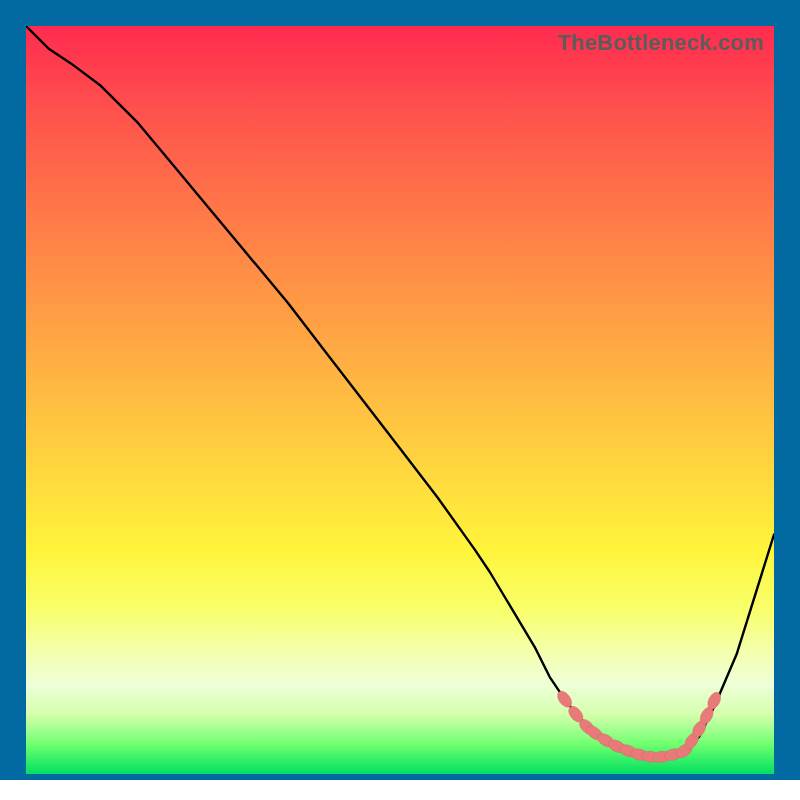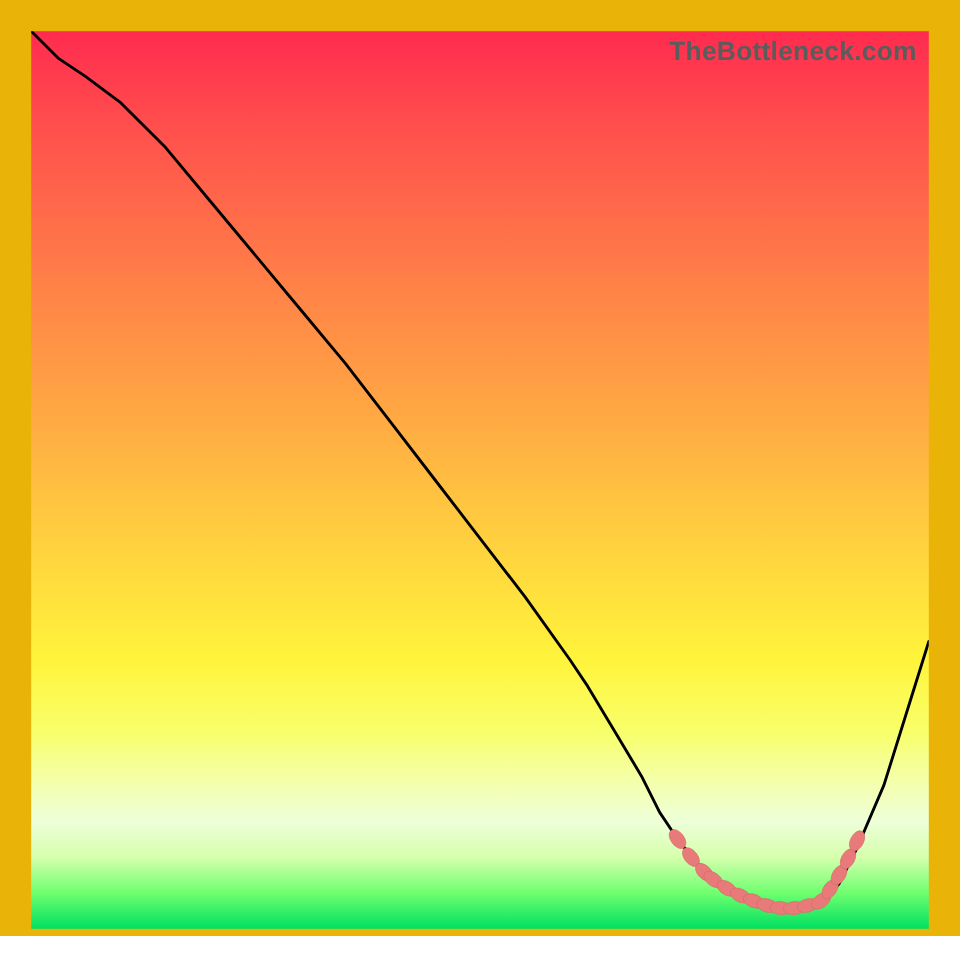--- a/index.html
+++ b/index.html
@@ -1,20 +1,20 @@
 <!DOCTYPE html>
 <html><head>
 <meta charset="utf-8">
 <style>
   * { margin: 0; padding: 0; box-sizing: border-box; }
   html, body { width: 800px; height: 800px; overflow: hidden; }
   .outer {
     width: 800px;
     height: 780px;
-    background: #eab308;
+    background: #0369a1;
     position: relative;
   }
   .plot {
     position: absolute;
     left: 26px;
     top: 26px;
     width: 748px;
     height: 748px;
     background: linear-gradient(
       to bottom,

